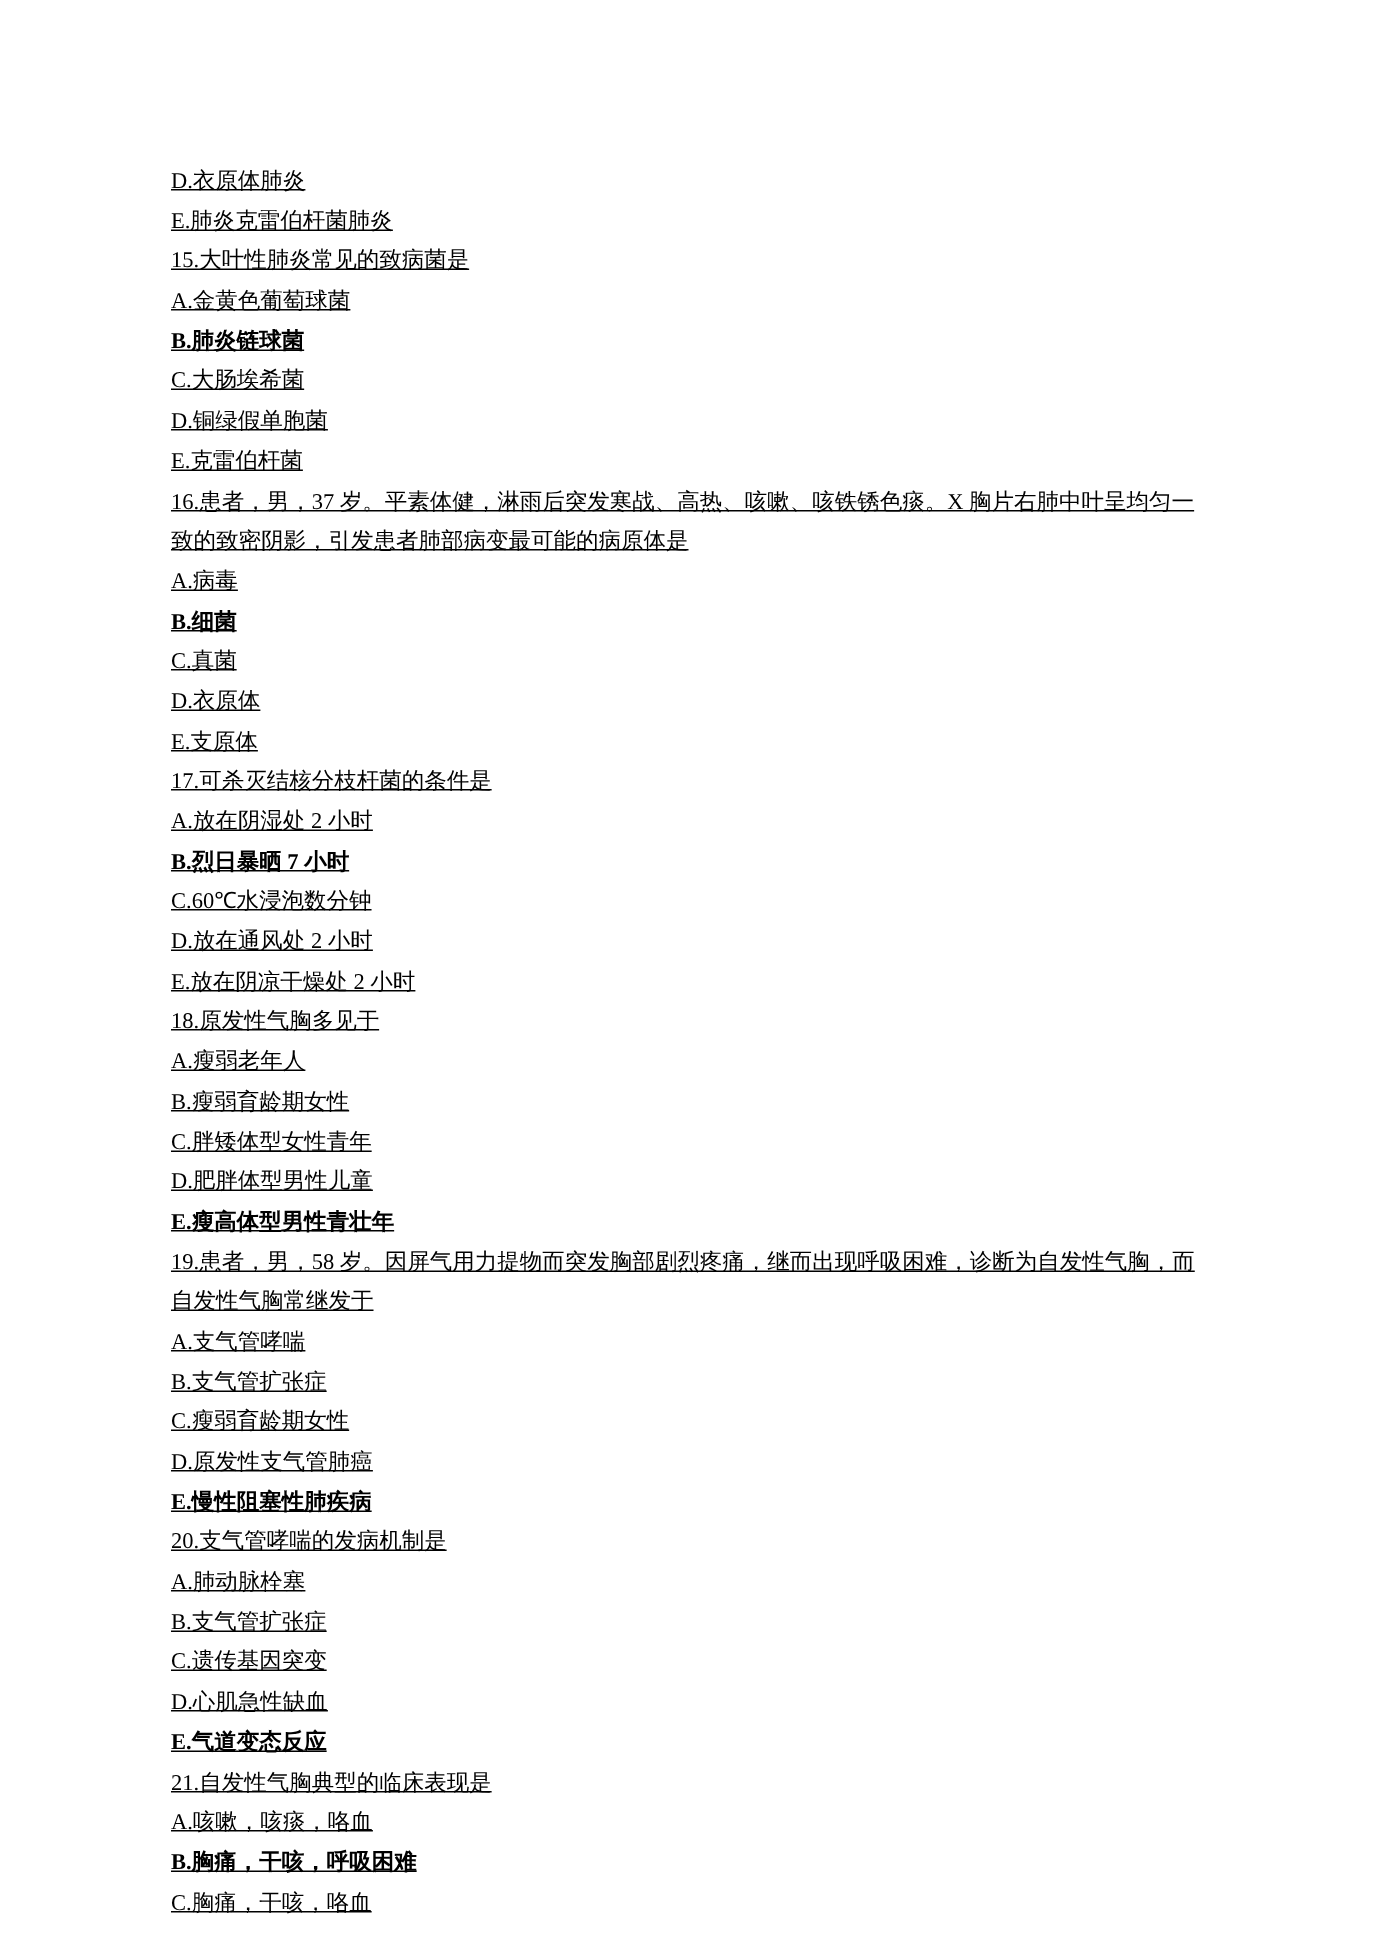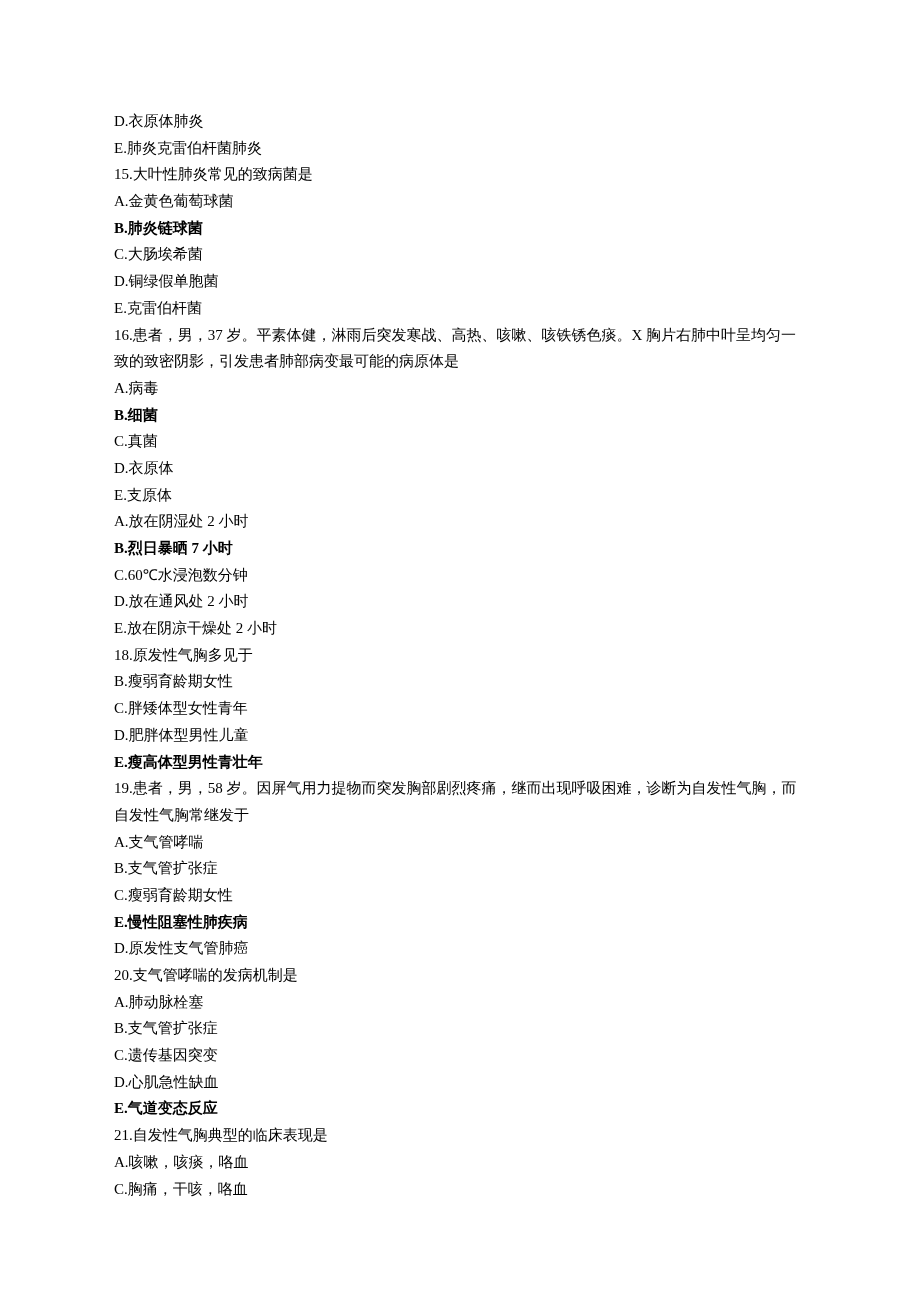--- a/index.html
+++ b/index.html
@@ -6,59 +6,62 @@
   body {
     background: #ffffff;
     width: 920px;
     height: 1302px;
     font-family: "SimSun", "Microsoft YaHei", serif;
     font-size: 15px;
     line-height: 1.78;
     color: #000000;
     padding: 108px 114px 0 114px;
   }
-  .line { white-space: pre-wrap; }
+  .line { white-space: pre-wrap; text-decoration: underline; }
   .bold { font-weight: bold; }
 </style>
 </head>
 <body>
 
 <div id="doc">
     <div class="line">D.衣原体肺炎</div>
     <div class="line">E.肺炎克雷伯杆菌肺炎</div>
     <div class="line">15.大叶性肺炎常见的致病菌是</div>
     <div class="line">A.金黄色葡萄球菌</div>
     <div class="line bold">B.肺炎链球菌</div>
     <div class="line">C.大肠埃希菌</div>
     <div class="line">D.铜绿假单胞菌</div>
     <div class="line">E.克雷伯杆菌</div>
     <div class="line">16.患者，男，37 岁。平素体健，淋雨后突发寒战、高热、咳嗽、咳铁锈色痰。X 胸片右肺中叶呈均匀一致的致密阴影，引发患者肺部病变最可能的病原体是</div>
     <div class="line">A.病毒</div>
     <div class="line bold">B.细菌</div>
     <div class="line">C.真菌</div>
     <div class="line">D.衣原体</div>
     <div class="line">E.支原体</div>
+    <div class="line">17.可杀灭结核分枝杆菌的条件是</div>
     <div class="line">A.放在阴湿处 2 小时</div>
     <div class="line bold">B.烈日暴晒 7 小时</div>
     <div class="line">C.60℃水浸泡数分钟</div>
     <div class="line">D.放在通风处 2 小时</div>
     <div class="line">E.放在阴凉干燥处 2 小时</div>
     <div class="line">18.原发性气胸多见于</div>
+    <div class="line">A.瘦弱老年人</div>
     <div class="line">B.瘦弱育龄期女性</div>
     <div class="line">C.胖矮体型女性青年</div>
     <div class="line">D.肥胖体型男性儿童</div>
     <div class="line bold">E.瘦高体型男性青壮年</div>
     <div class="line">19.患者，男，58 岁。因屏气用力提物而突发胸部剧烈疼痛，继而出现呼吸困难，诊断为自发性气胸，而自发性气胸常继发于</div>
     <div class="line">A.支气管哮喘</div>
     <div class="line">B.支气管扩张症</div>
     <div class="line">C.瘦弱育龄期女性</div>
+    <div class="line">D.原发性支气管肺癌</div>
     <div class="line bold">E.慢性阻塞性肺疾病</div>
-    <div class="line">D.原发性支气管肺癌</div>
     <div class="line">20.支气管哮喘的发病机制是</div>
     <div class="line">A.肺动脉栓塞</div>
     <div class="line">B.支气管扩张症</div>
     <div class="line">C.遗传基因突变</div>
     <div class="line">D.心肌急性缺血</div>
     <div class="line bold">E.气道变态反应</div>
     <div class="line">21.自发性气胸典型的临床表现是</div>
     <div class="line">A.咳嗽，咳痰，咯血</div>
+    <div class="line bold">B.胸痛，干咳，呼吸困难</div>
     <div class="line">C.胸痛，干咳，咯血</div>
   </div>
 
 </body></html>

